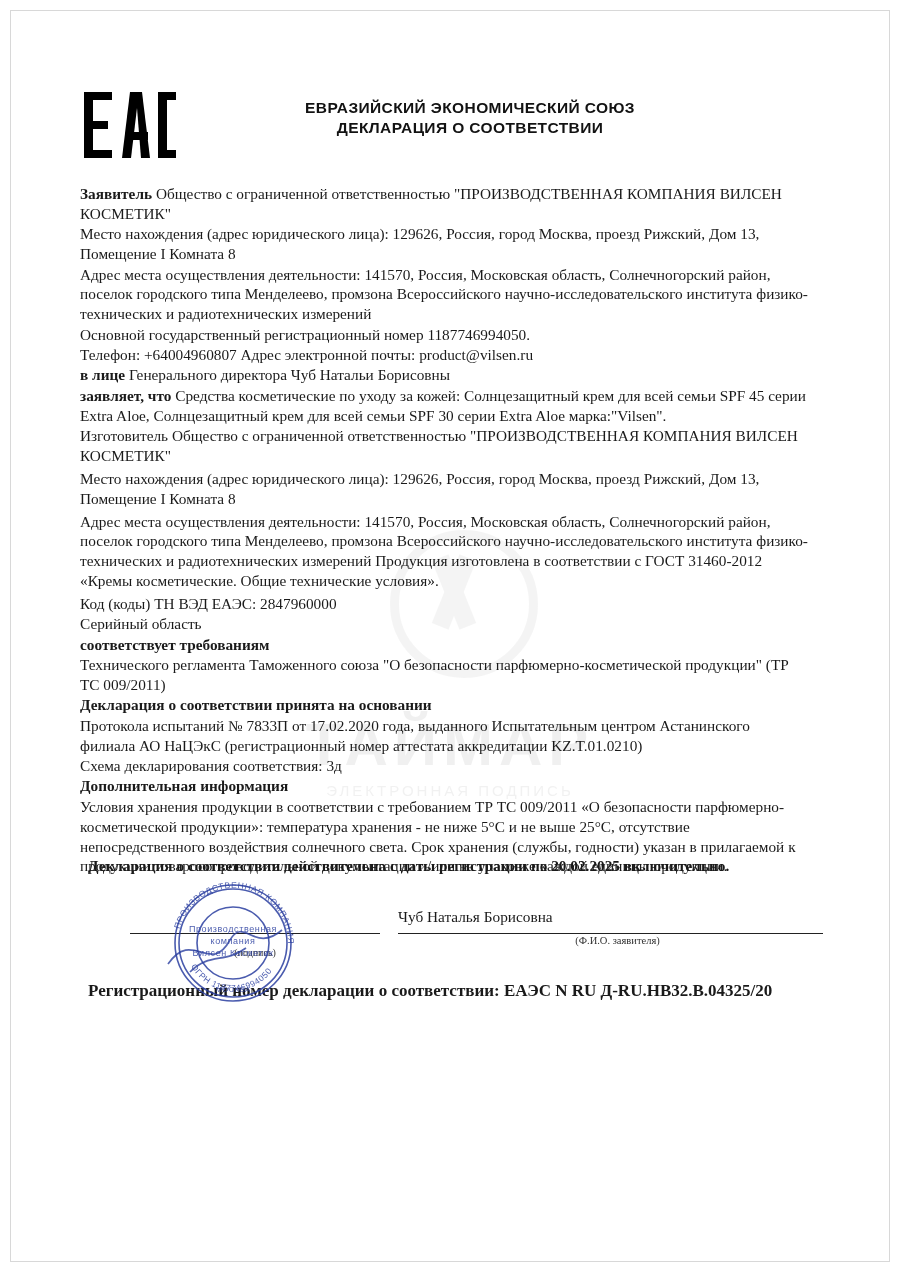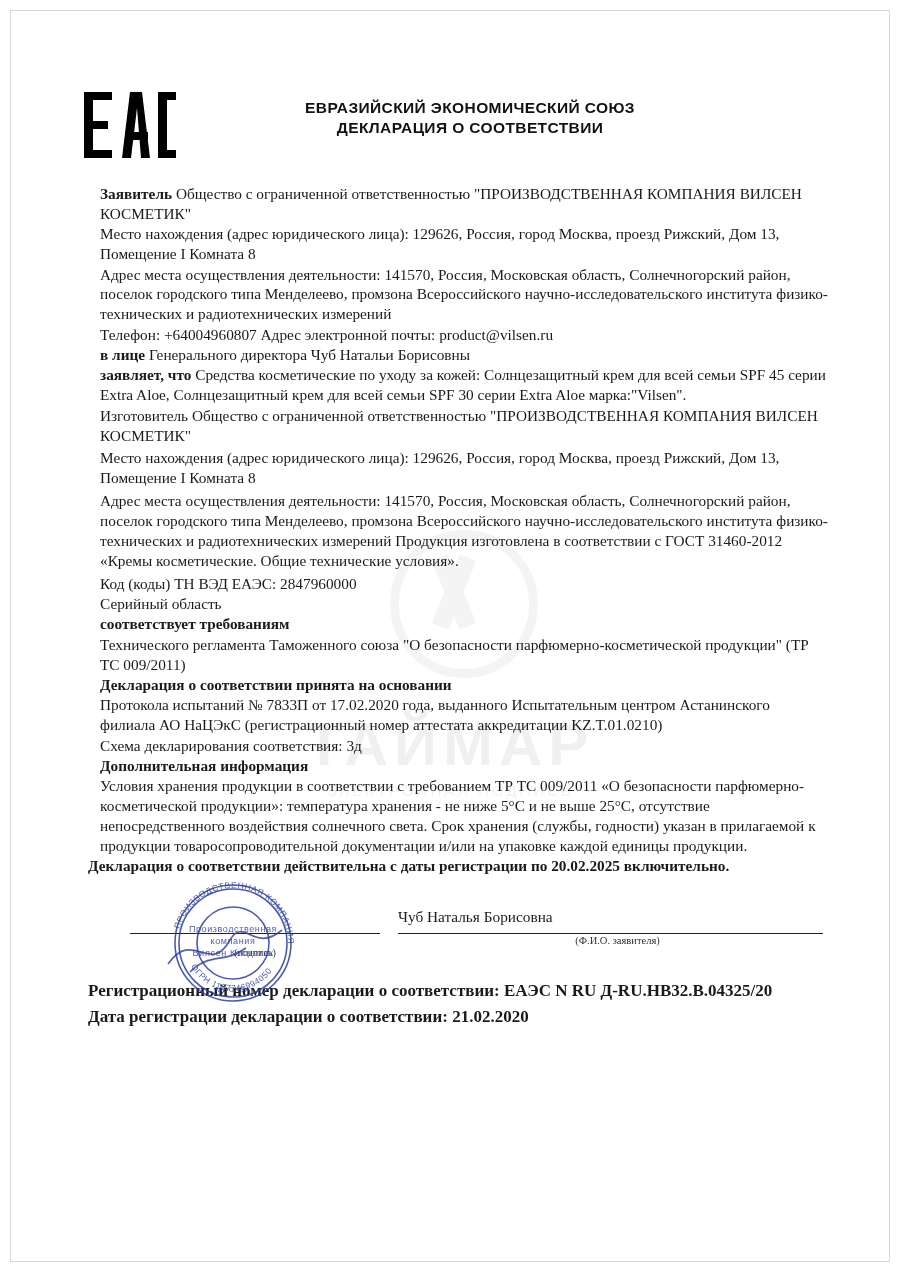--- a/index.html
+++ b/index.html
@@ -126,21 +126,21 @@
     font-weight: 700;
     font-size: 15.5px;
     letter-spacing: 0.4px;
     line-height: 1.32;
     color: #121212;
   }
 
   
   .body-block {
     position: absolute;
-    left: 100px;
+    left: 80px;
     top: 184px;
     width: 728px;
     font-size: 15.3px;
     line-height: 1.30;
     text-align: left;
   }
   .body-block p {
     margin: 0 0 0.5px 0;
   }
   .b { font-weight: 700; }
@@ -273,20 +273,21 @@
 
       <p>
         <span class="b">Заявитель</span>
         <span>Общество с ограниченной ответственностью "ПРОИЗВОДСТВЕННАЯ КОМПАНИЯ ВИЛСЕН КОСМЕТИК"</span>
       </p>
 
       <p>Место нахождения (адрес юридического лица): 129626, Россия, город Москва, проезд Рижский, Дом 13, Помещение I Комната 8</p>
 
       <p>Адрес места осуществления деятельности: 141570, Россия, Московская область, Солнечногорский район, поселок городского типа Менделеево, промзона Всероссийского научно-исследовательского института физико-технических и радиотехнических измерений</p>
 
+      <p>Основной государственный регистрационный номер 1187746994050.</p>
 
       <p>Телефон: +64004960807 Адрес электронной почты: product@vilsen.ru</p>
 
       <p>
         <span class="b">в лице</span>
         <span>Генерального директора Чуб Натальи Борисовны</span>
       </p>
 
       <p>
         <span class="b">заявляет, что</span>
@@ -356,20 +357,16 @@
           <path d="M 32,104 C 52,84 66,96 88,80"></path>
         </g>
       </svg>
     </div>
 
     <div class="reg-lines">
       <div>
         <span>Регистрационный номер декларации о соответствии:</span>
         <span>ЕАЭС N RU Д-RU.НВ32.В.04325/20</span>
       </div>
-      <div>
-        <span>Дата регистрации декларации о соответствии:</span>
-        <span>21.02.2020</span>
-      </div>
     </div>
 
   </div>
 </div>
 
 </body></html>

